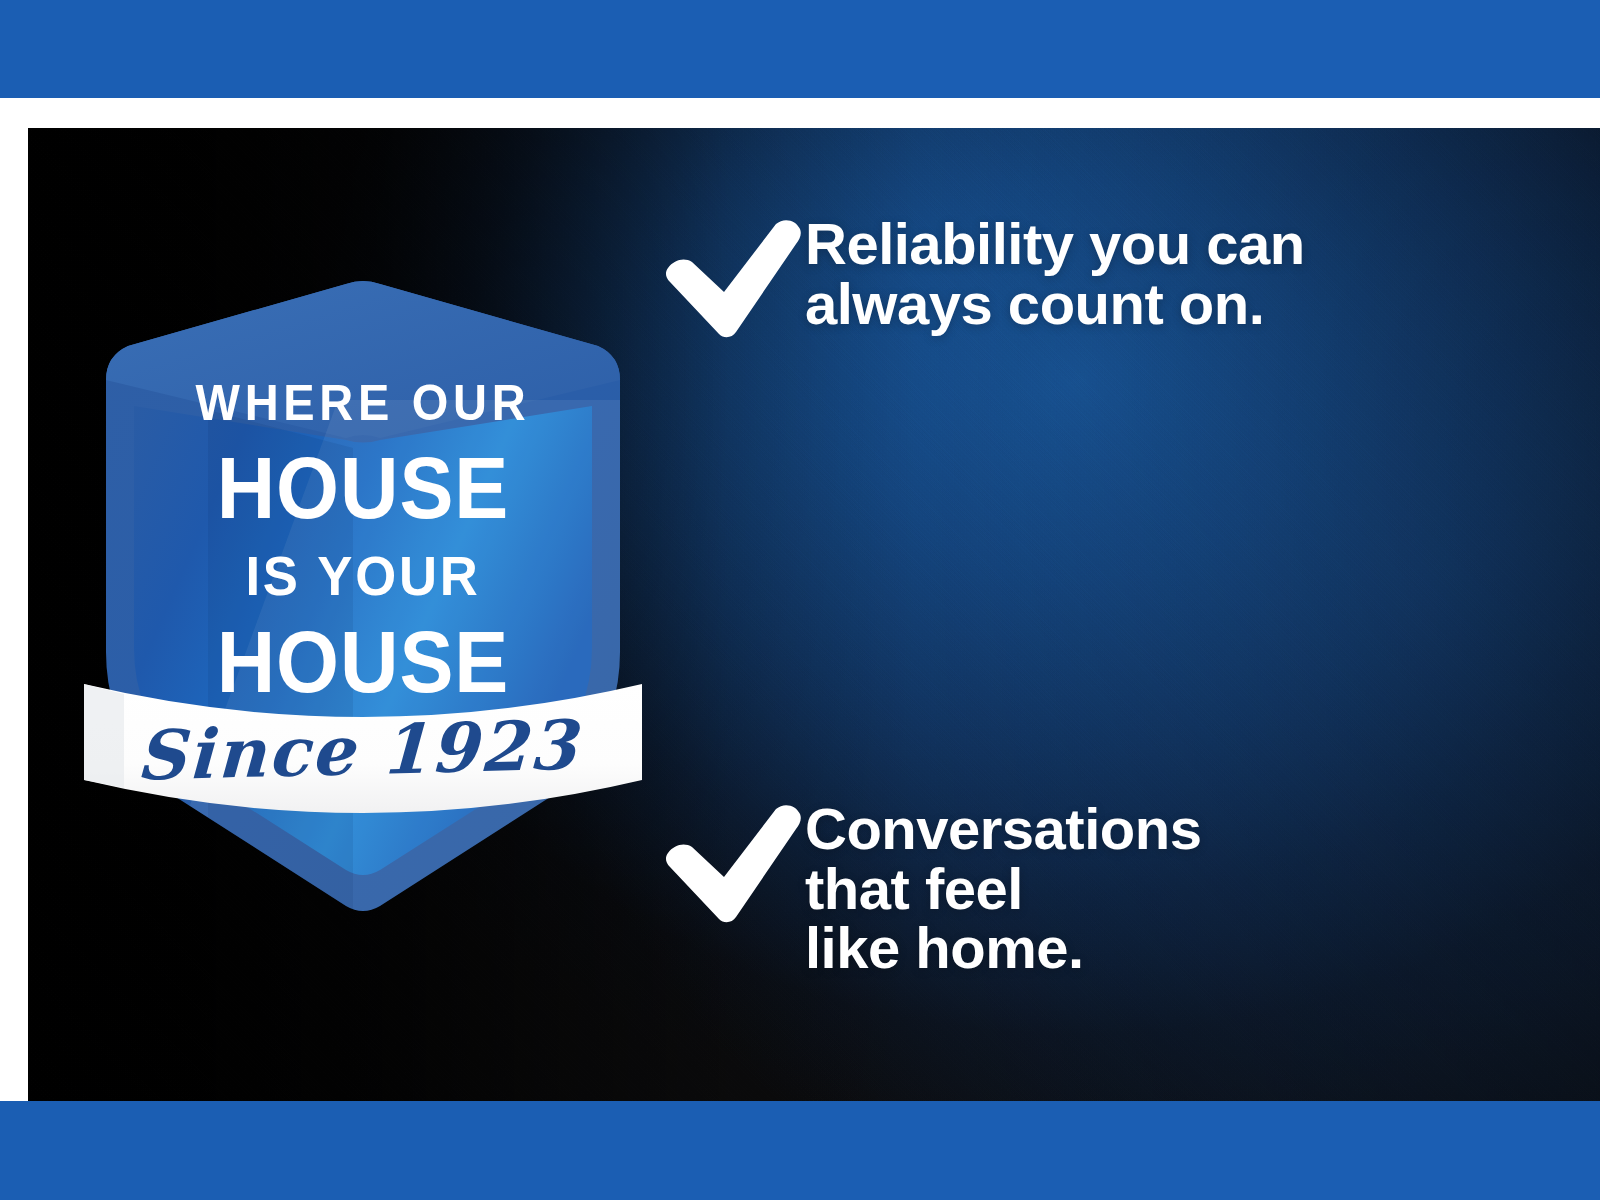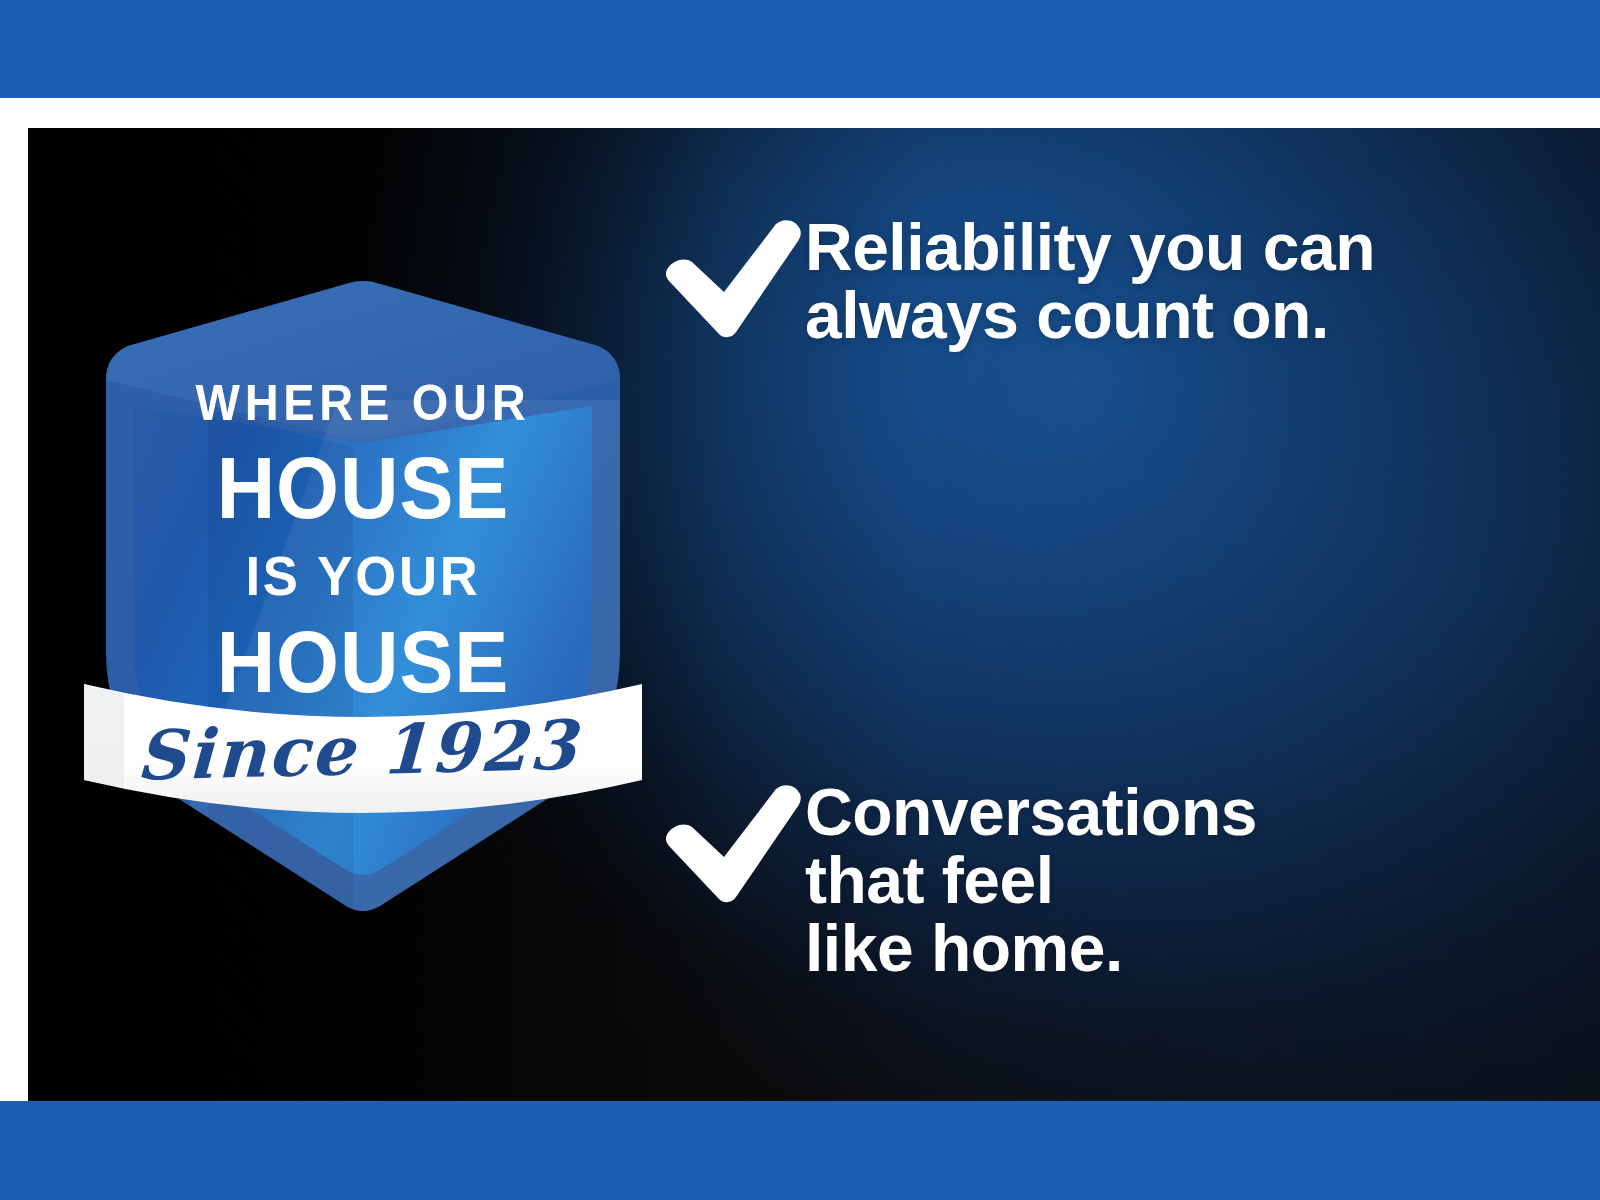--- a/index.html
+++ b/index.html
@@ -153,36 +153,36 @@
   }
   .benefit {
     position: absolute;
     left: 0;
     width: 880px;
     display: flex;
     align-items: flex-start;
   }
   .b1 { top: 100px; }
   .b2 { top: 350px; }
-  .b3 { top: 665px; }
+  .b3 { top: 685px; }
 
   .check {
     flex: 0 0 auto;
     width: 145px;
     height: 120px;
     margin-top: 6px;
   }
   .check svg { display: block; width: 100%; height: 100%; }
 
   .benefit-text {
     flex: 1 1 auto;
     color: #ffffff;
     font-family: "Liberation Sans Narrow", "Liberation Sans", sans-serif;
     font-weight: 700;
-    font-size: 66px;
+    font-size: 58px;
     line-height: 1.03;
     letter-spacing: -0.5px;
     white-space: pre-line;
     text-shadow: 0 2px 10px rgba(0,0,0,0.22);
   }
 </style>
 </head>
 <body>
 
 <div class="poster">

